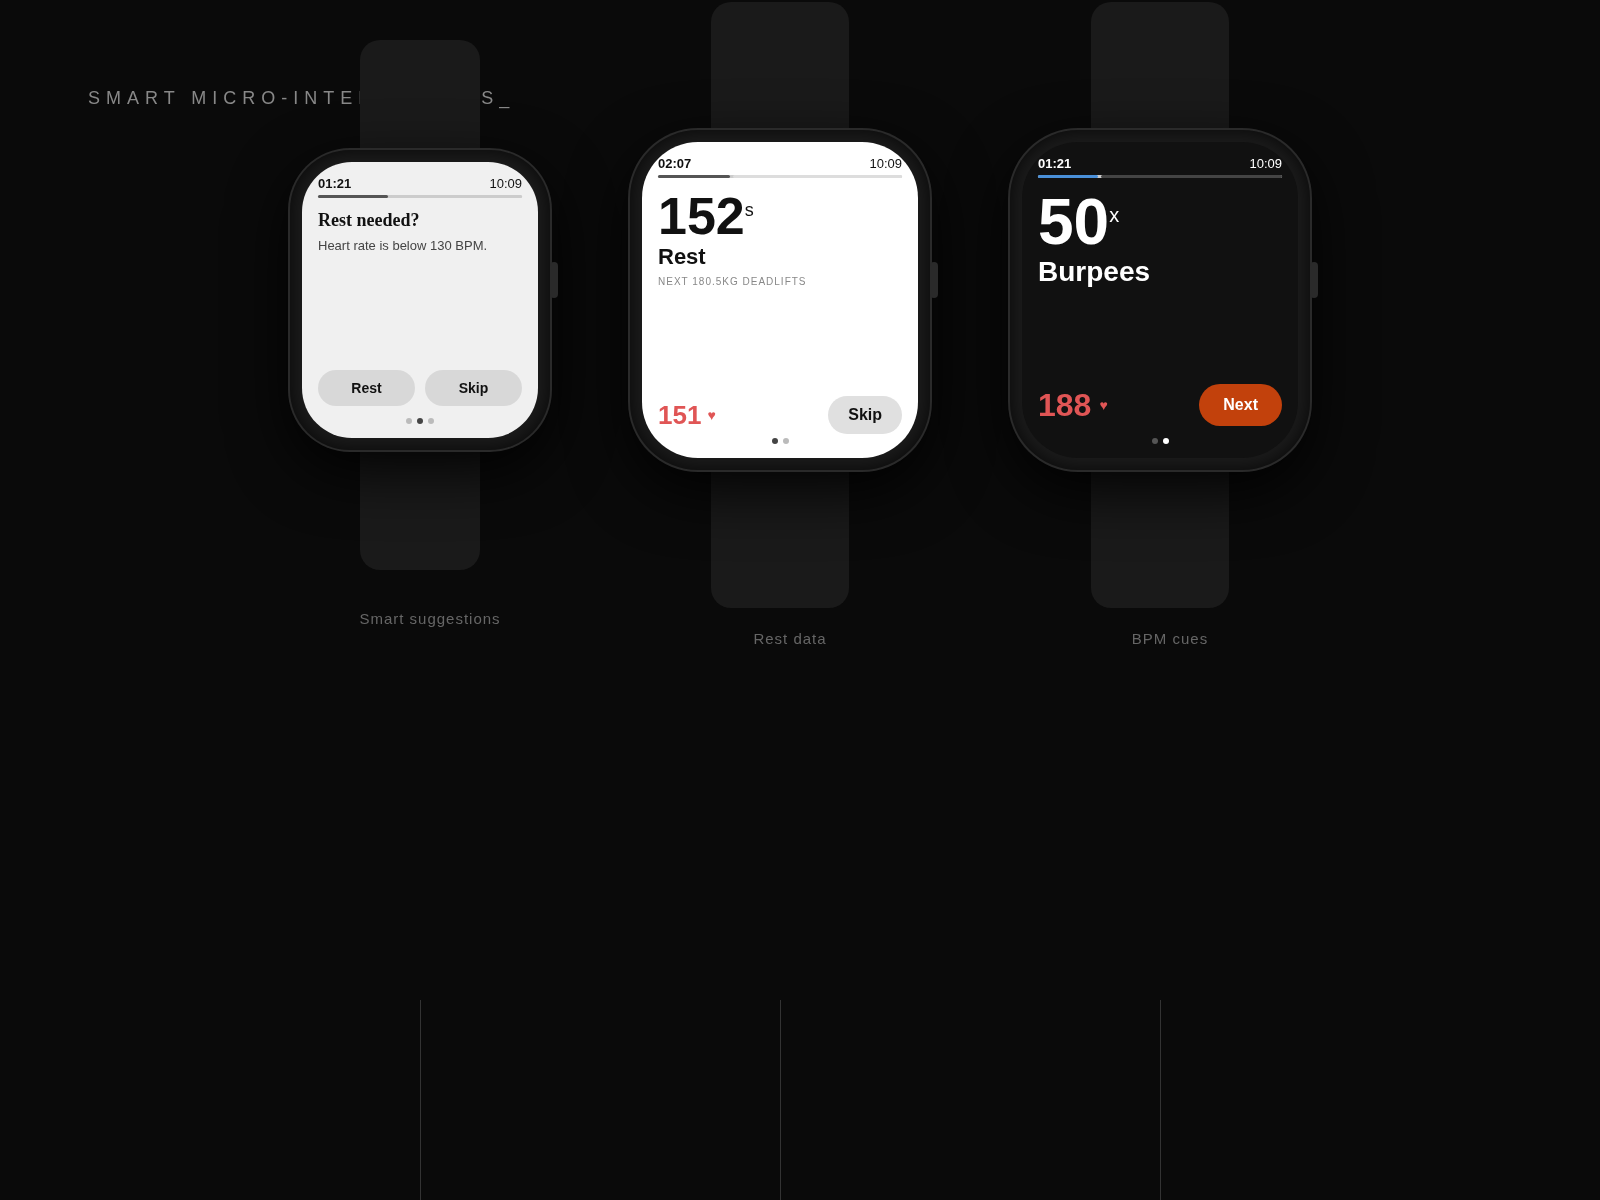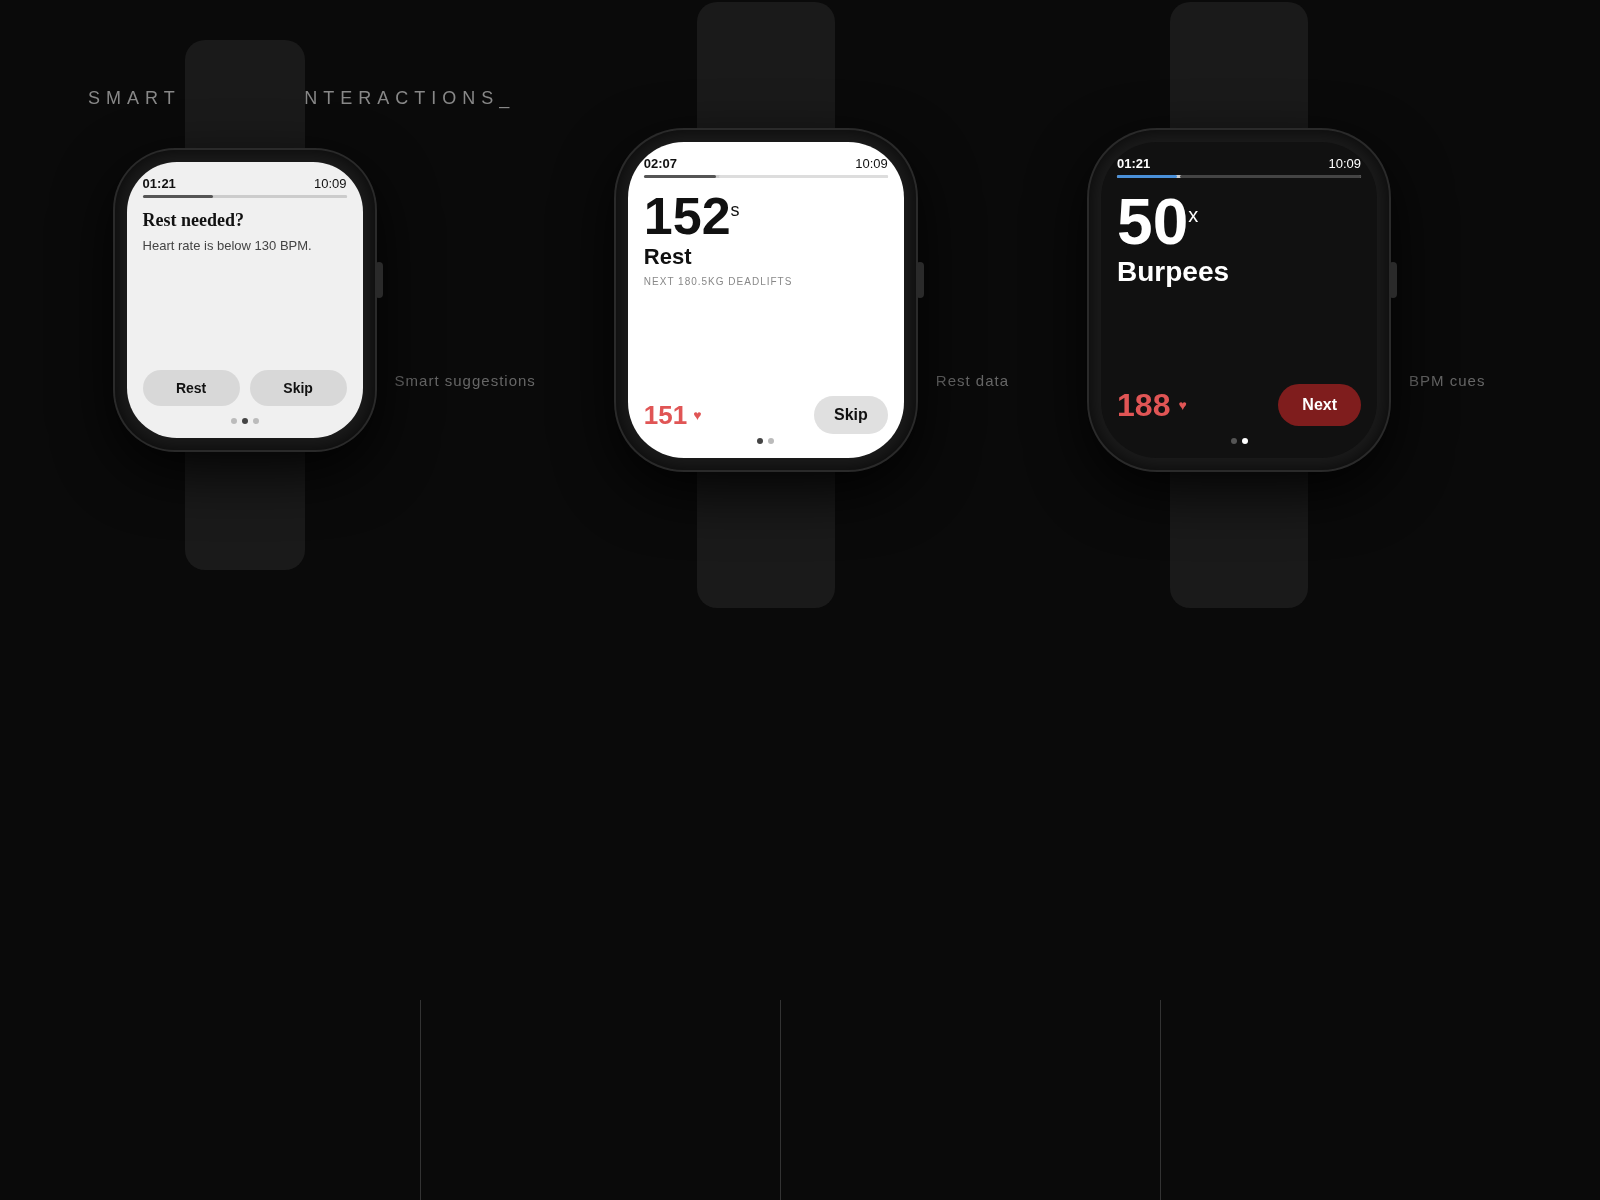--- a/index.html
+++ b/index.html
@@ -29,21 +29,21 @@
       left: 0;
       right: 0;
       display: flex;
       justify-content: center;
       align-items: center;
       gap: 80px;
     }
 
     .watch-wrapper {
       display: flex;
-      flex-direction: row;
+      flex-direction: column;
       align-items: center;
     }
 
     
     .watch-body {
       position: relative;
       width: 260px;
       height: 300px;
     }
 
@@ -346,21 +346,21 @@
     }
 
     .next-btn {
       margin-left: auto;
       padding: 12px 24px;
       border-radius: 24px;
       border: none;
       font-size: 16px;
       font-weight: 600;
       cursor: pointer;
-      background: #7f1d1d;
+      background: #c2410c;
       color: #fff;
     }
 
     
     .watch-label {
       margin-top: 160px;
       font-size: 15px;
       color: #666;
       letter-spacing: 1px;
       margin-left: 20px;

